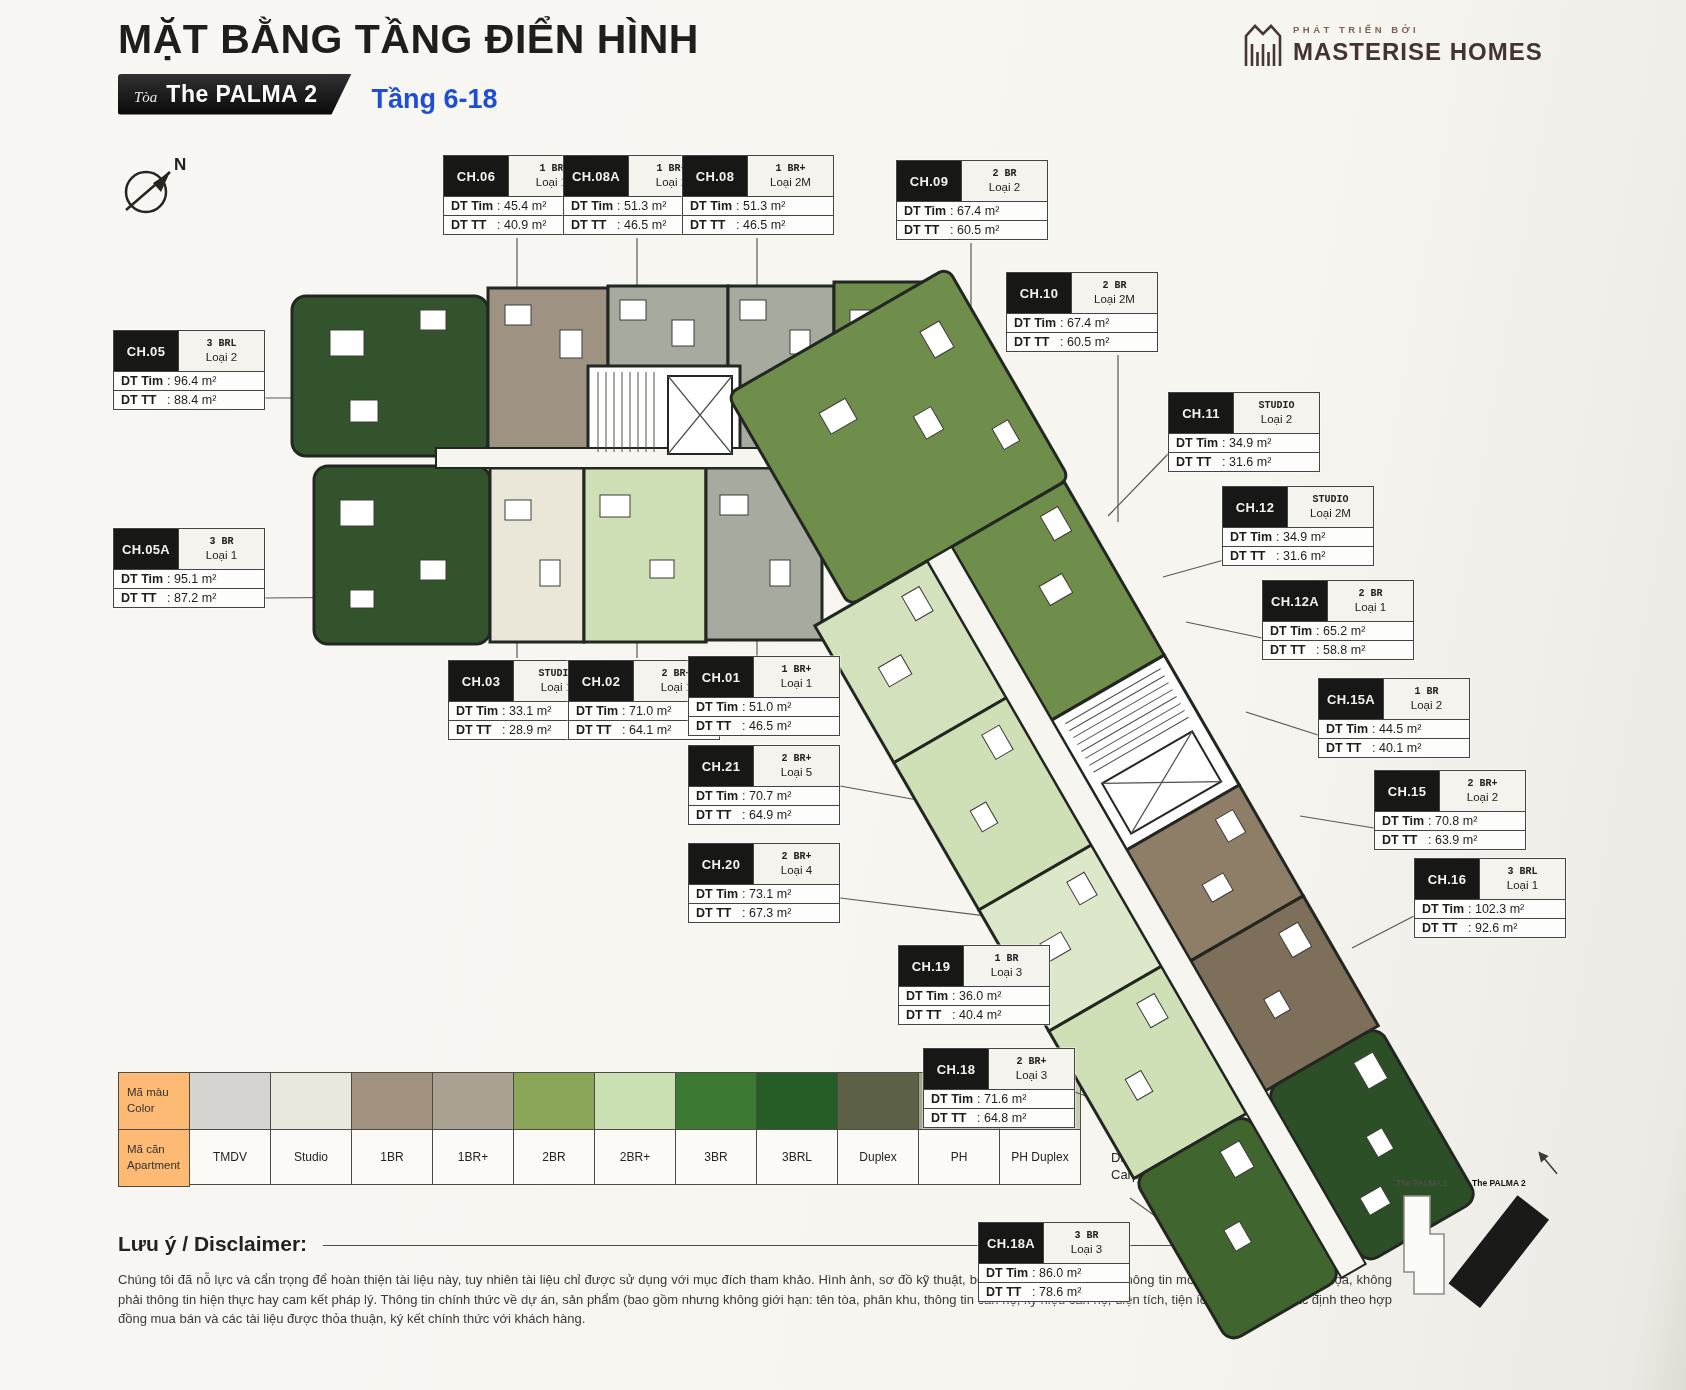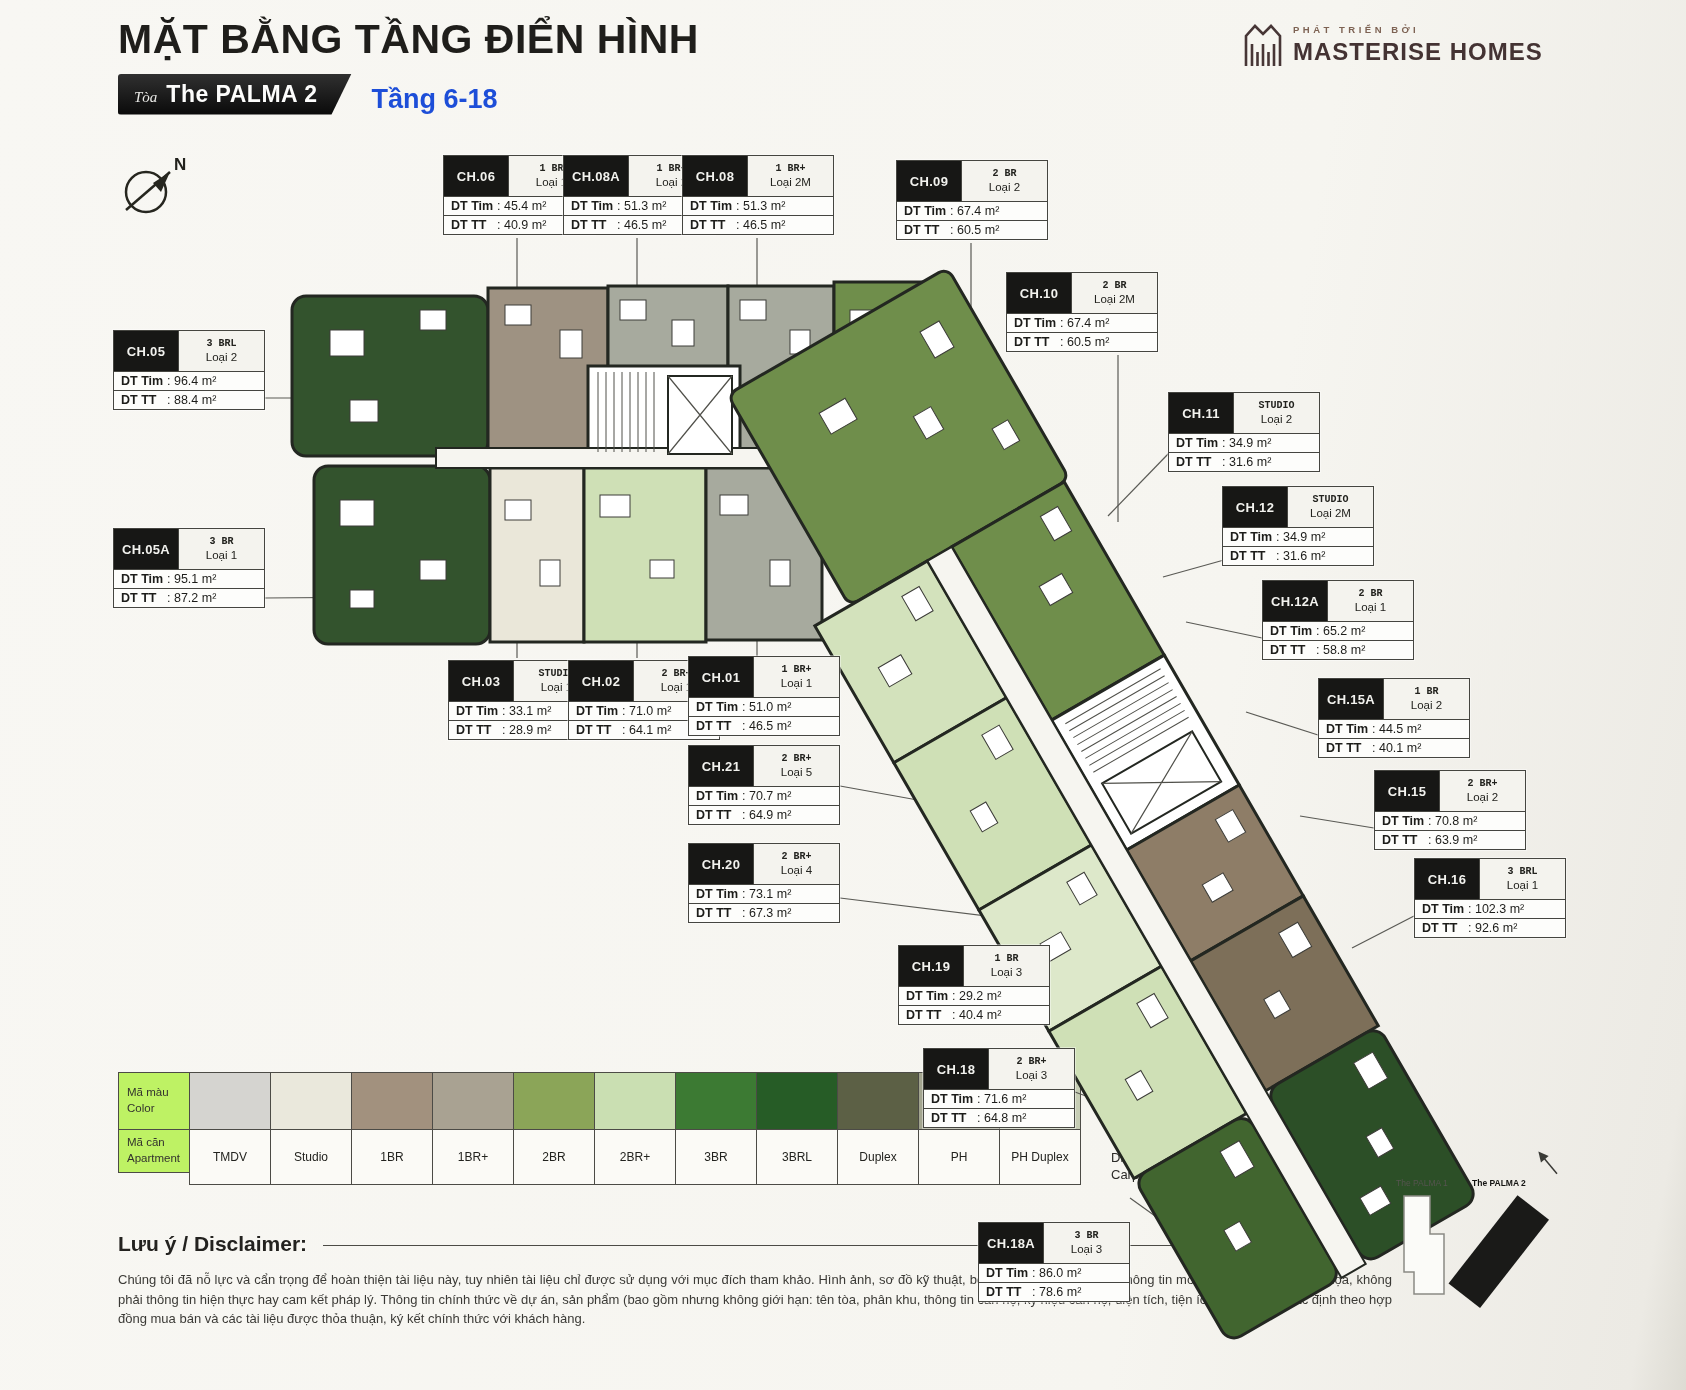--- a/index.html
+++ b/index.html
@@ -41,22 +41,22 @@
   .legend{position:absolute;left:118px;top:1056px;width:1274px;}
   .sec-head{display:flex;align-items:baseline;font-size:21px;font-weight:700;color:#23221f;}
   .sec-head .rule{flex:1;border-bottom:1.6px solid #4c4b46;margin-left:16px;transform:translateY(-5px);}
   .legend-body{display:flex;margin-top:16px;gap:30px;}
   .legend-grid{display:flex;}
   .lg-col{display:flex;flex-direction:column;margin-left:-1px;}
   .lg-col:first-child{margin-left:0;}
   .lg-cell{border:1px solid #4c4b46;box-sizing:border-box;}
   .lg-labels{width:72px;}
   .lg-labels .lg-cell{height:58px;display:flex;flex-direction:column;justify-content:center;padding-left:8px;
-    font-size:11.5px;color:#33322e;line-height:1.35;background:#bef264;}
-  .lg-labels .lg-cell + .lg-cell{margin-top:-1px;height:44px;}
+    font-size:11.5px;color:#33322e;line-height:1.35;background:#fdba74;}
+  .lg-labels .lg-cell + .lg-cell{margin-top:-1px;height:58px;}
   .lg-swatch{width:82px;height:58px;border:1px solid #4c4b46;box-sizing:border-box;}
   .lg-name{width:82px;height:56px;margin-top:-1px;border:1px solid #4c4b46;box-sizing:border-box;
     display:flex;align-items:center;justify-content:center;text-align:center;font-size:12px;color:#23231f;
     background:#fbfaf6;line-height:1.2;padding:0 3px;}
   .legend-notes{display:flex;flex-direction:column;justify-content:space-between;height:108px;padding-top:2px;}
   .note .vi{font-size:13px;color:#2c2b28;font-weight:500;}
   .note .en{font-size:13px;color:#2c2b28;margin-top:2px;}
   
   .disclaimer{position:absolute;left:118px;top:1232px;width:1274px;}
   .disclaimer p{margin:14px 0 0 0;font-size:13px;line-height:1.5;color:#3b3a36;text-align:justify;}
@@ -551,21 +551,21 @@
     <div class="callout" style="left: 898px; top: 945px;">
     <div class="co-head">
       <div class="co-code">CH.19</div>
       <div class="co-type">
         <div class="t1">1 BR</div>
         <div class="t2">Loại 3</div>
       </div>
     </div>
     <div class="co-row">
       <span class="lbl tim-lbl">DT Tim</span>
-      <span class="val tim-val">: 29.2 m²</span>
+      <span class="val tim-val">: 36.0 m²</span>
     </div>
     <div class="co-row">
       <span class="lbl tt-lbl">DT TT</span>
       <span class="val tt-val">: 40.4 m²</span>
     </div>
   </div>
     <div class="callout" style="left: 923px; top: 1048px;">
     <div class="co-head">
       <div class="co-code">CH.18</div>
       <div class="co-type">

